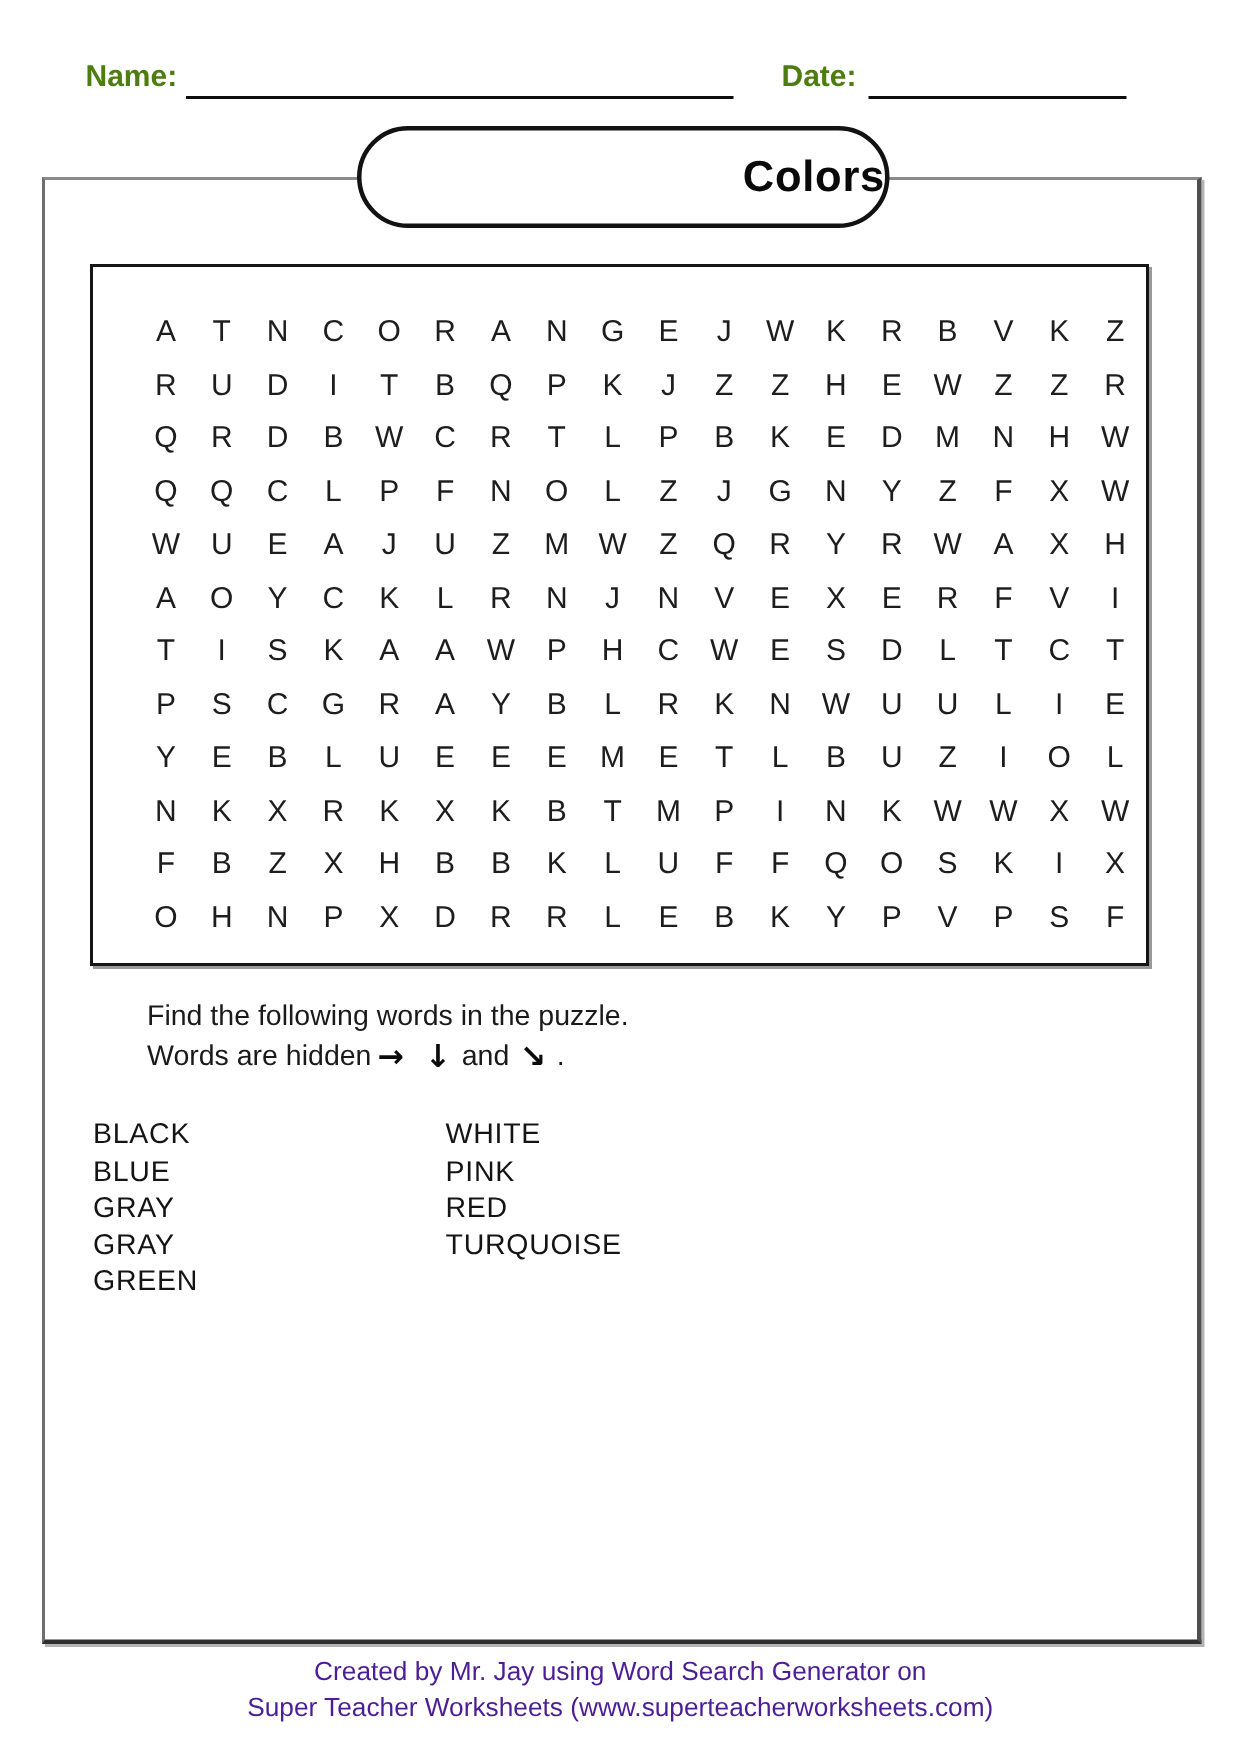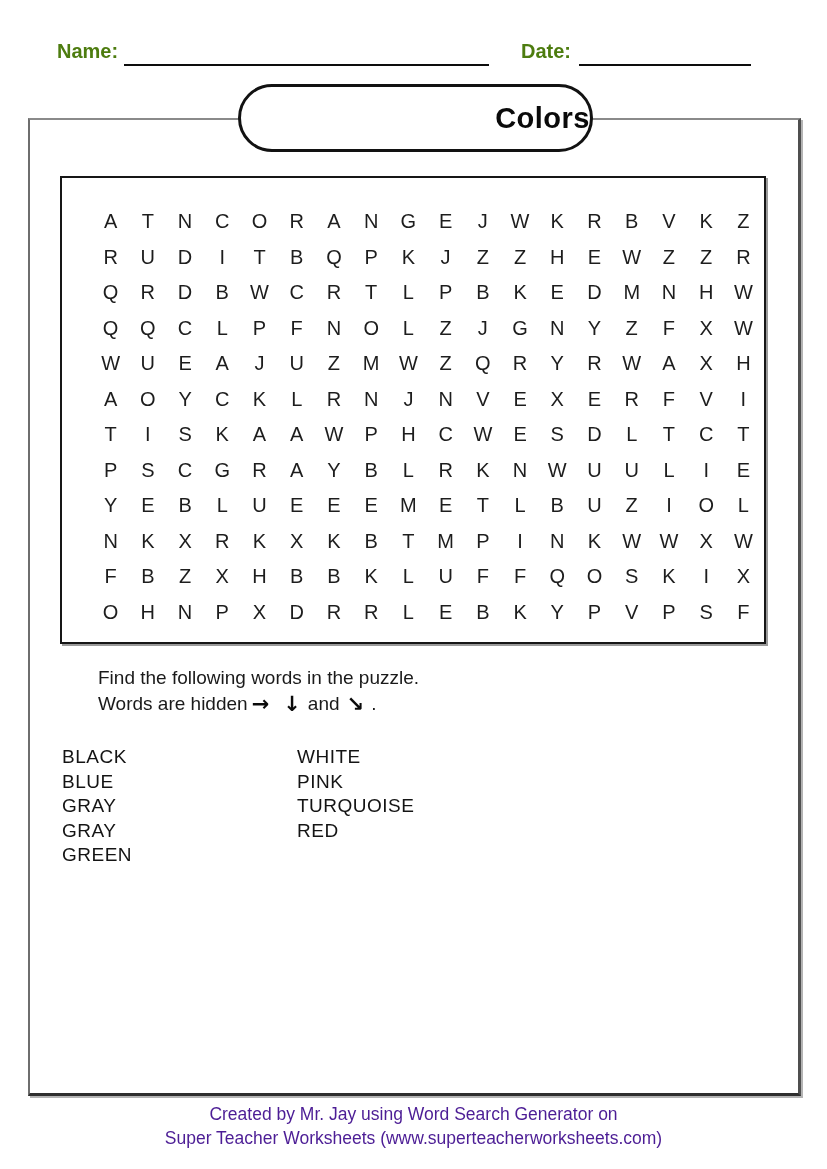--- a/index.html
+++ b/index.html
@@ -338,21 +338,21 @@
     <div class="word-col word-col-1">
       <div class="word-item">BLACK</div>
       <div class="word-item">BLUE</div>
       <div class="word-item">GRAY</div>
       <div class="word-item">GRAY</div>
       <div class="word-item">GREEN</div>
     </div>
     <div class="word-col word-col-2">
       <div class="word-item">WHITE</div>
       <div class="word-item">PINK</div>
+      <div class="word-item">RED</div>
       <div class="word-item">TURQUOISE</div>
-      <div class="word-item">RED</div>
     </div>
   </div>
 
 <div class="footer">
   <div>Created by Mr. Jay using Word Search Generator on</div>
   <div>Super Teacher Worksheets (www.superteacherworksheets.com)</div>
 </div>
 
 </body></html>

